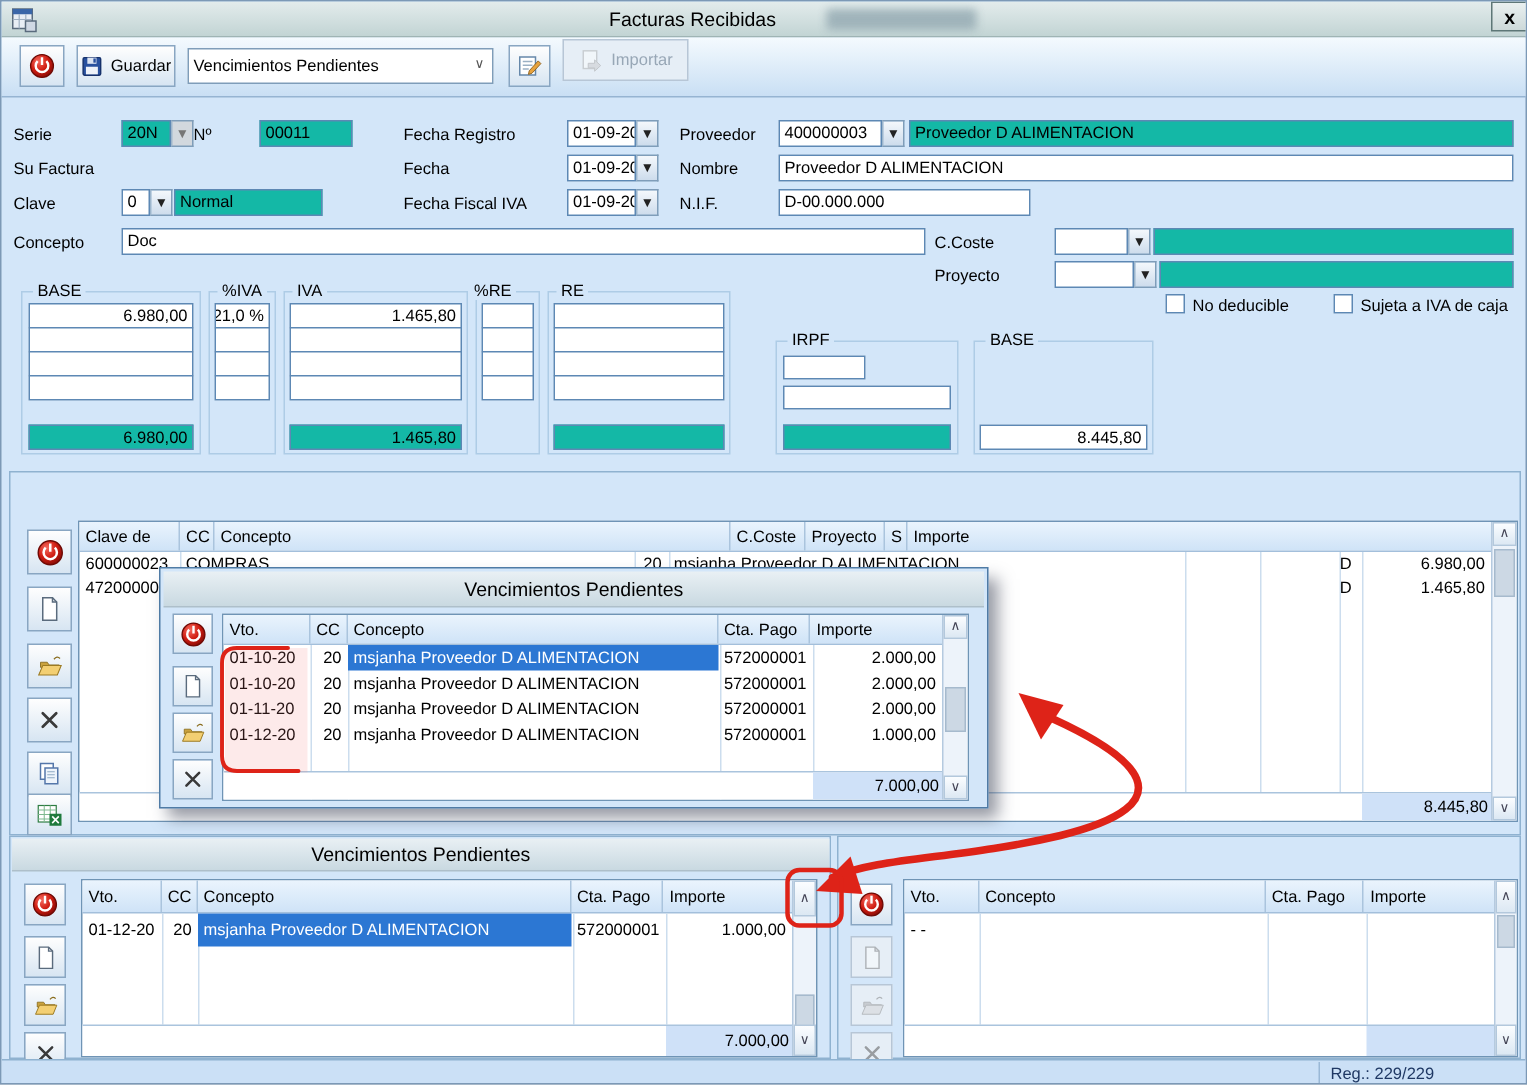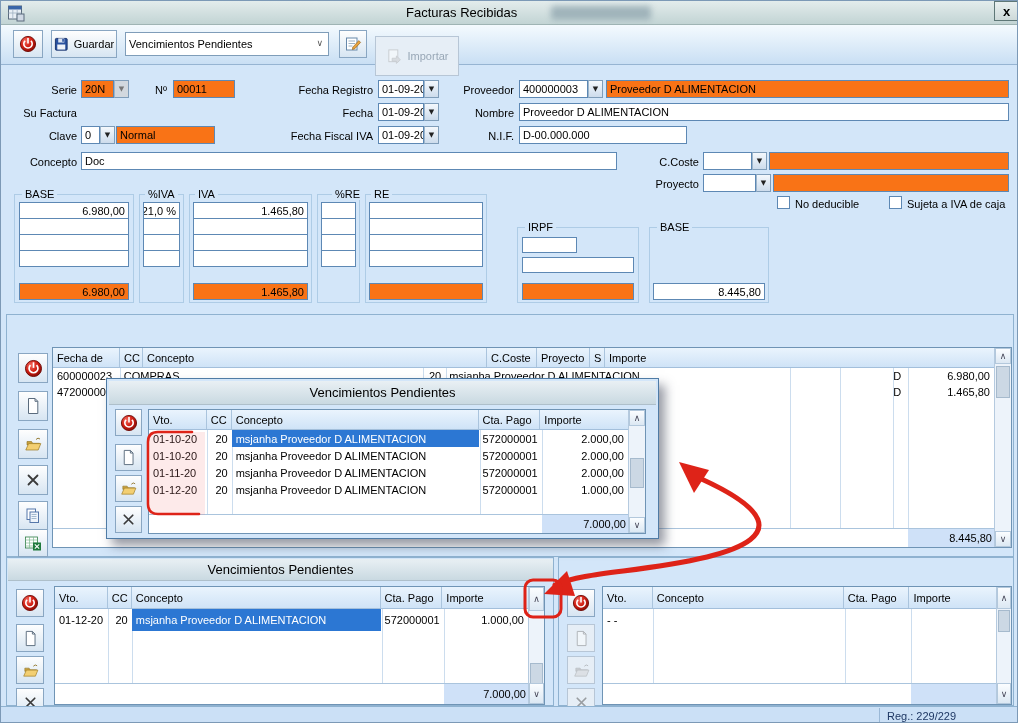--- a/index.html
+++ b/index.html
@@ -17,27 +17,27 @@
   
   .toolbar{left:0;top:24px;width:1018px;height:40px;background:linear-gradient(#f4fafe,#c9dff4);
            border-bottom:1px solid #96b4d2}
   .btn3d{border:1px solid #89a6c2;background:linear-gradient(#fefefe,#d7e5f2);
          display:flex;align-items:center;justify-content:center;gap:5px}
   .btn3d.disabled{border-color:#b7c6d6;background:#e6eef6;color:#98a7b6}
   .disabled .ic{filter:grayscale(1) opacity(.45)}
   .combo{display:flex;align-items:stretch}
   .field{border:1px solid #5d88b4;background:#fff;display:flex;align-items:center;
          padding:0 3px;white-space:nowrap;overflow:hidden}
-  .gray{background:#f97316}
+  .gray{background:#14b8a6}
   .num{justify-content:flex-end}
   .dd{width:15px;border:1px solid #7f9db9;border-left:1px solid #9db6cc;
       background:linear-gradient(#f4f8fc,#cddcec);display:flex;align-items:center;justify-content:center;
       font-size:7px;color:#222;font-family:"DejaVu Sans",sans-serif}
   .dd.graydd{background:#d2d8de;color:#777}
-  .lbl{text-align:right;white-space:nowrap;line-height:14px}
+  .lbl{text-align:left;white-space:nowrap;line-height:14px}
   .llbl{text-align:left;white-space:nowrap;line-height:14px}
   .chk{width:13px;height:13px;border:1px solid #5d88b4;background:#fff}
   
   .group{border:1px solid #aecce6}
   .glabel{background:#d3e6f9;padding:0 3px;white-space:nowrap;line-height:12px}
   
   .panel{border:1px solid #8fb2d0;background:#d3e6f9}
   .ptitle{display:flex;align-items:center;justify-content:center;font-size:13px;
           background:linear-gradient(#e9f0f4,#c9d9e1);border-bottom:1px solid #aebfca}
   .table{border:1px solid #6f94b5;background:#fff}
@@ -155,21 +155,21 @@
       <span class="field" style="flex:1;border-color:#7f9db9">Vencimientos Pendientes</span>
       <span class="abs" style="right:6px;top:6px;font-size:9px;color:#555;font-family:'DejaVu Sans',sans-serif">∨</span>
     </div>
     <div class="abs btn3d ibtn" style="left:338px;top:5px;width:28px;height:28px">
       <span>
           <svg class="ic" width="18" height="18" viewBox="0 0 18 18">
             <use href="#i-edit"></use>
           </svg>
         </span>
     </div>
-    <div class="abs btn3d ibtn disabled" style="left:374px;top:11px;width:84px;height:40px">
+    <div class="abs btn3d ibtn disabled" style="left:374px;top:1px;width:84px;height:28px">
       <span>
           <svg class="ic" width="17" height="17" viewBox="0 0 18 18">
             <use href="#i-import"></use>
           </svg>
         </span>
       <span>Importar</span>
     </div>
   </div>
 
   <span class="abs lbl" style="left:8px;top:82px;width:68px">Serie</span>
@@ -252,21 +252,21 @@
 
   <div class="abs group" style="left:188px;top:193px;width:123px;height:109px"></div>
   <span class="abs glabel" style="left:194px;top:187px">IVA</span>
   <span class="abs field num" style="left:192px;top:201px;width:115px;height:17px">1.465,80</span>
   <span class="abs field" style="left:192px;top:217px;width:115px;height:17px"></span>
   <span class="abs field" style="left:192px;top:233px;width:115px;height:17px"></span>
   <span class="abs field" style="left:192px;top:249px;width:115px;height:17px"></span>
   <span class="abs field gray num" style="left:192px;top:282px;width:115px;height:17px">1.465,80</span>
 
   <div class="abs group" style="left:316px;top:193px;width:43px;height:109px"></div>
-  <span class="abs glabel" style="left:331px;top:187px">%RE</span>
+  <span class="abs glabel" style="left:312px;top:187px">%RE</span>
   <span class="abs field" style="left:320px;top:201px;width:35px;height:17px"></span>
   <span class="abs field" style="left:320px;top:217px;width:35px;height:17px"></span>
   <span class="abs field" style="left:320px;top:233px;width:35px;height:17px"></span>
   <span class="abs field" style="left:320px;top:249px;width:35px;height:17px"></span>
 
   <div class="abs group" style="left:364px;top:193px;width:122px;height:109px"></div>
   <span class="abs glabel" style="left:370px;top:187px">RE</span>
   <span class="abs field" style="left:368px;top:201px;width:114px;height:17px"></span>
   <span class="abs field" style="left:368px;top:217px;width:114px;height:17px"></span>
   <span class="abs field" style="left:368px;top:233px;width:114px;height:17px"></span>
@@ -322,21 +322,21 @@
     <div class="abs btn3d ibtn" style="left:11px;top:214px;width:30px;height:28px">
         <span>
           <svg class="ic" width="18" height="18" viewBox="0 0 18 18">
             <use href="#i-excel"></use>
           </svg>
         </span>
       </div>
 
     <div class="abs table" style="left:45px;top:32px;width:960px;height:201px">
       <div class="abs thead" style="left:0;top:0;right:17px;height:20px">
-        <span class="th" style="width:67px">Fecha de</span>
+        <span class="th" style="width:67px">Clave de</span>
         <span class="th" style="width:23px">CC</span>
         <span class="th" style="width:344px">Concepto</span>
         <span class="th" style="width:50px">C.Coste</span>
         <span class="th" style="width:53px">Proyecto</span>
         <span class="th" style="width:15px">S</span>
         <span class="th" style="width:88px;border-right:none">Importe</span>
       </div>
       <div class="abs" style="left:0;top:20px;right:17px;bottom:0">
         <span class="vline" style="left:67px"></span>
         <span class="vline" style="left:370px"></span>

